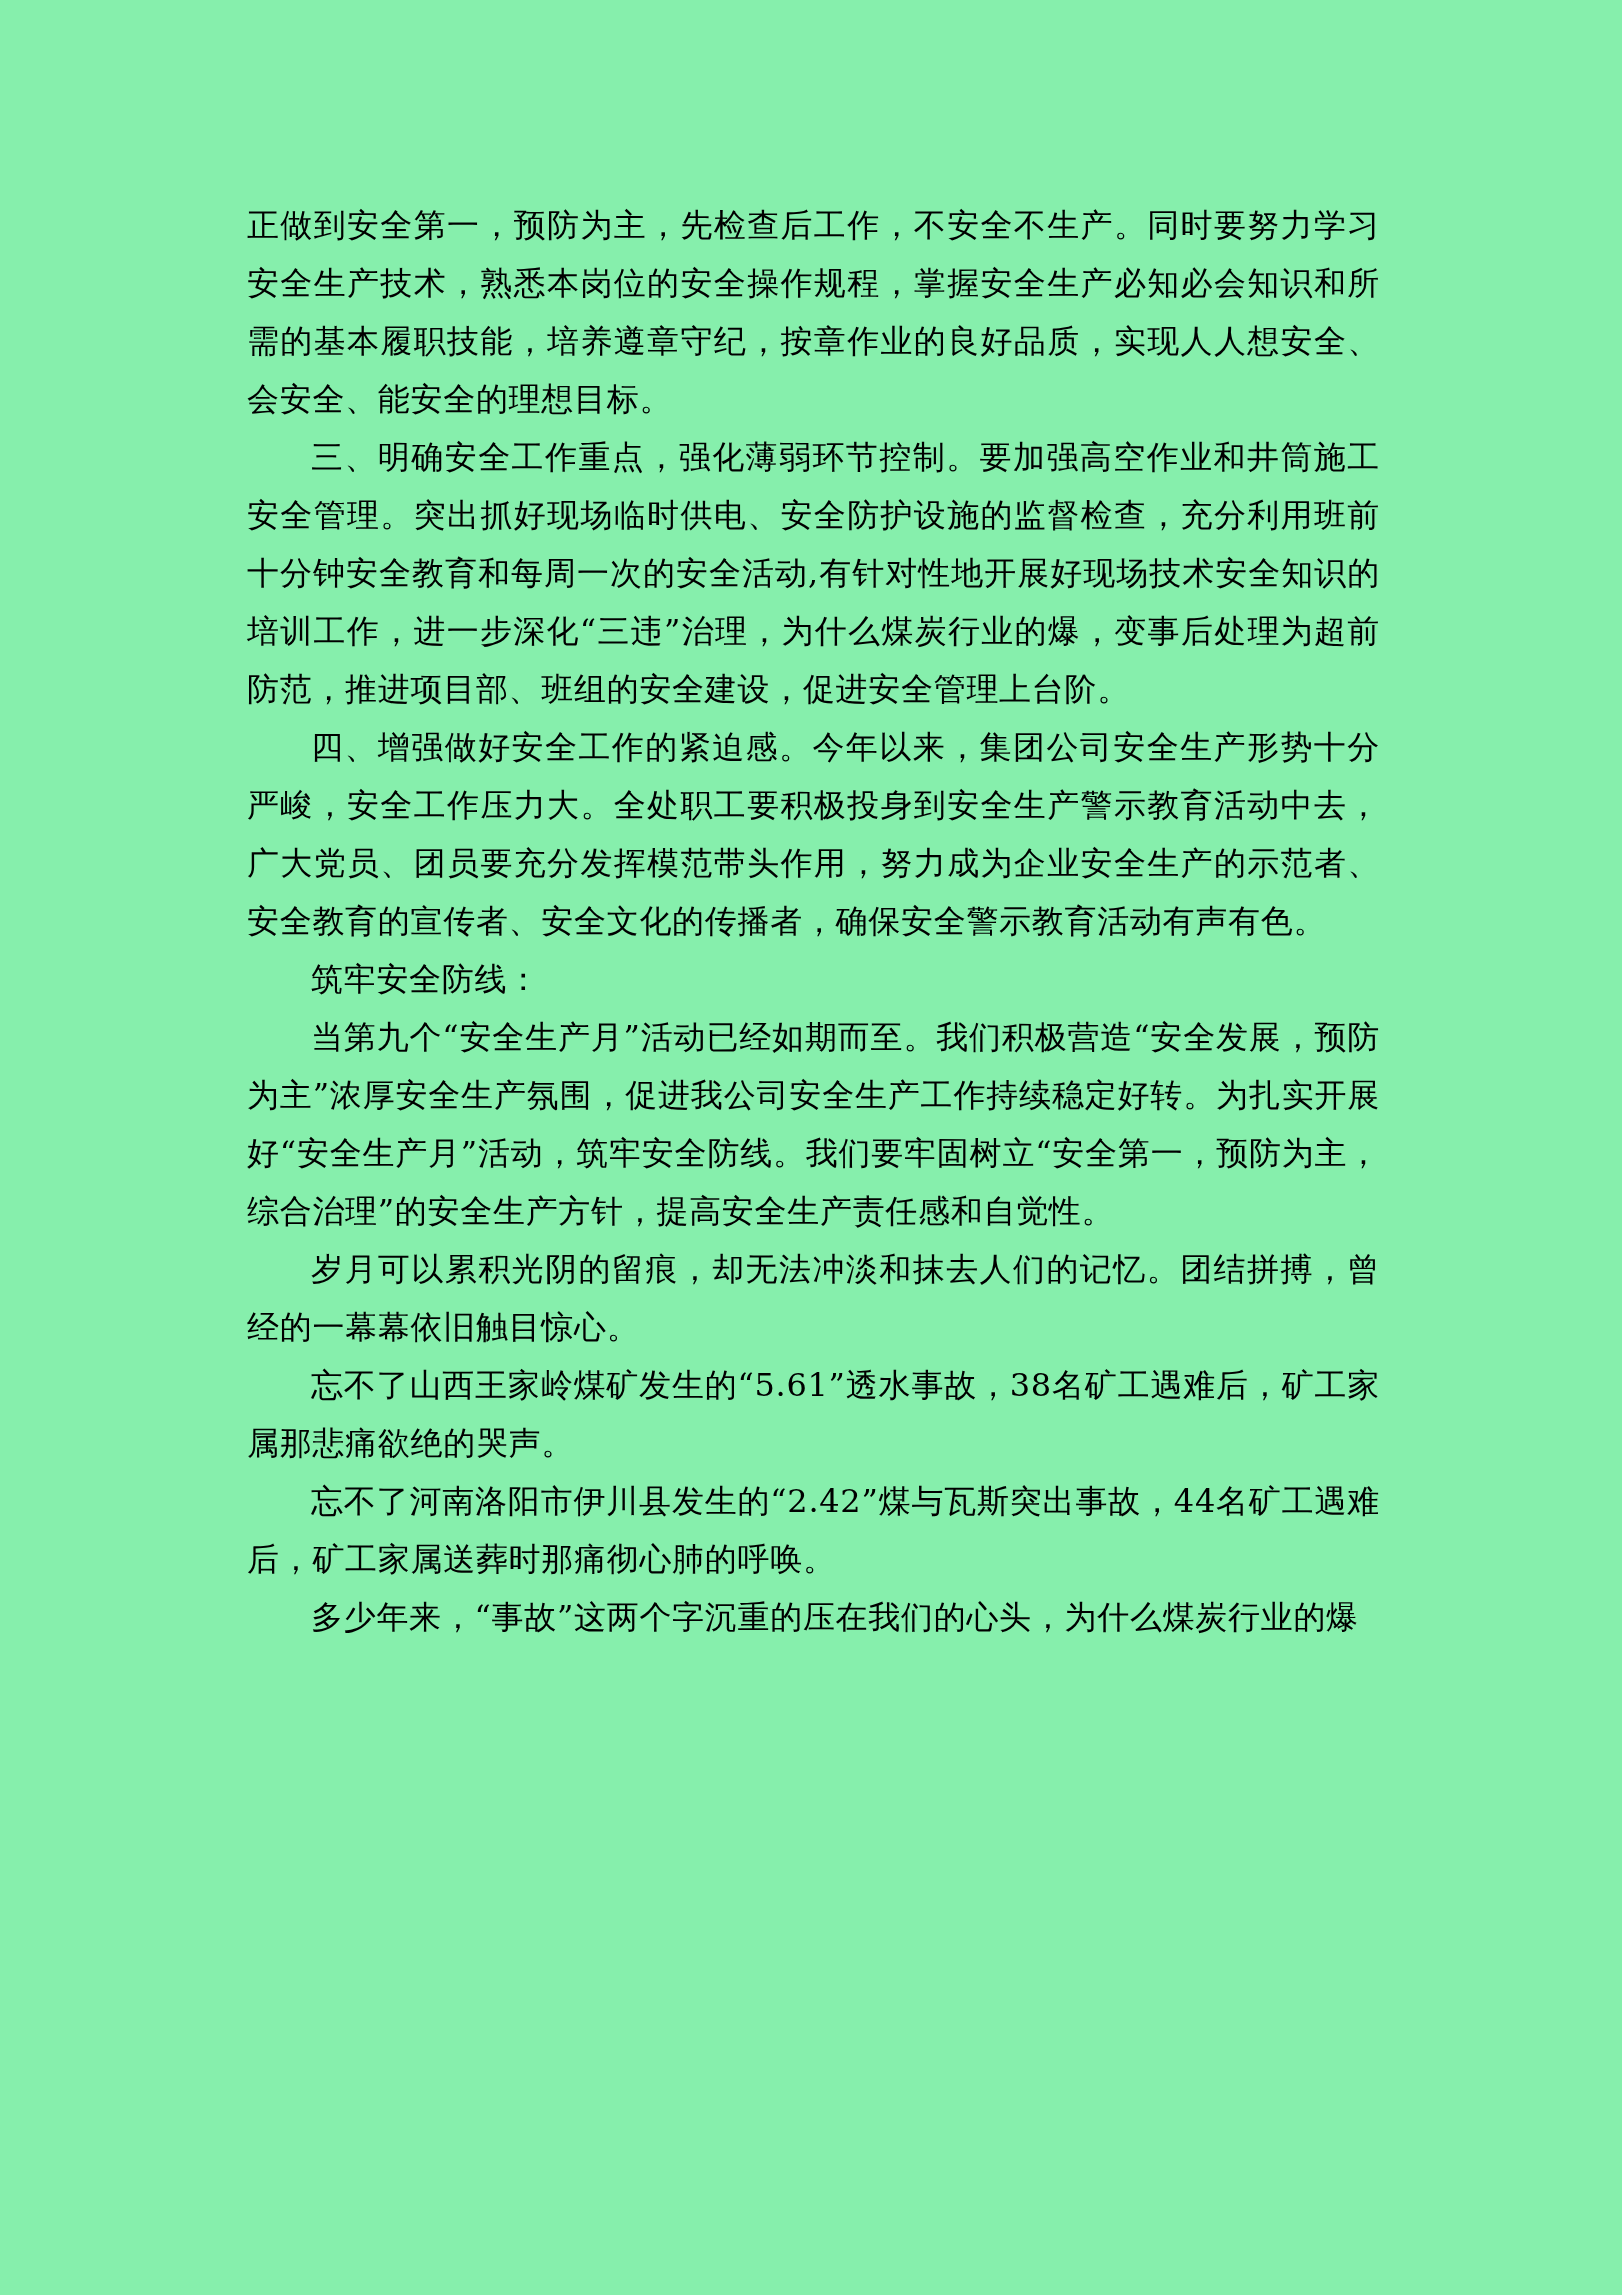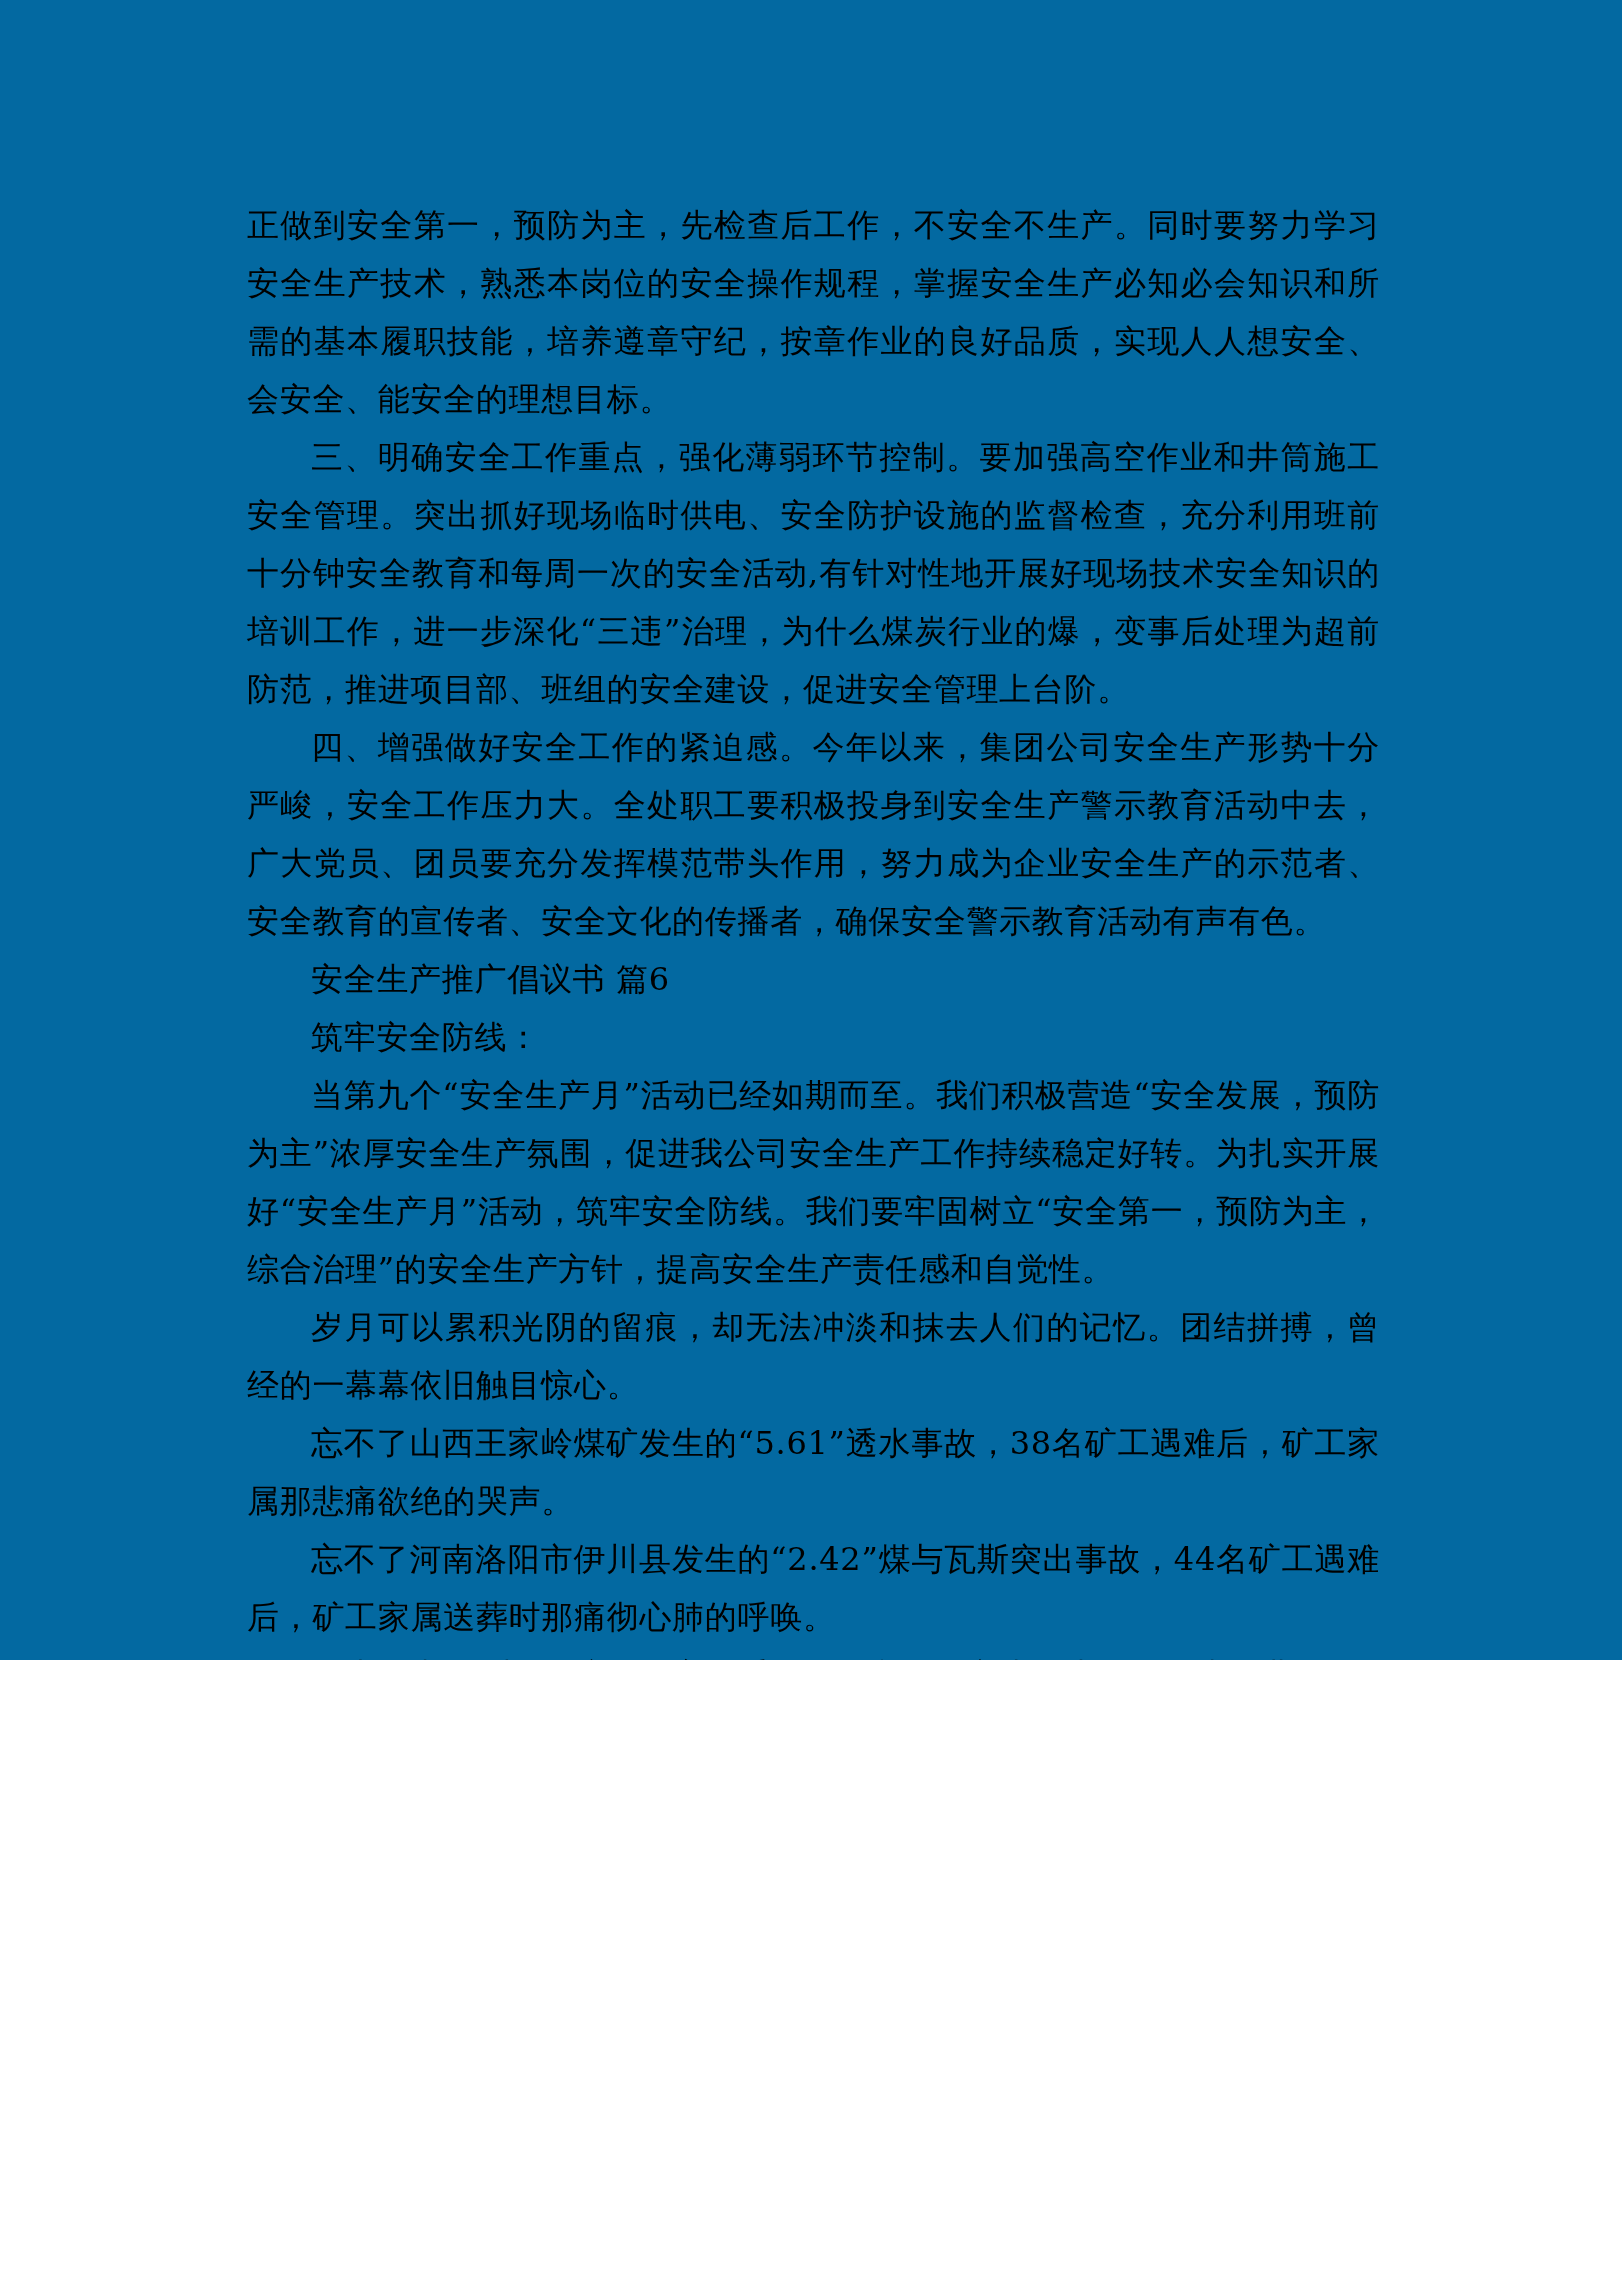--- a/index.html
+++ b/index.html
@@ -3,23 +3,23 @@
 <meta charset="utf-8">
 <style>
   html, body {
     margin: 0;
     padding: 0;
     background: #ffffff;
   }
   .page {
     position: relative;
     width: 1623px;
-    height: 1660px;
+    height: 2295px;
     box-sizing: border-box;
-    background: #0369a1;
+    background: #86efac;
     padding: 196px 243px 0 247px;
     font-family: "DejaVu Serif", "Liberation Serif", serif;
     color: #000000;
     overflow: hidden;
   }
   .para {
     margin: 0;
     font-size: 32px;
     line-height: 58px;
     text-align: justify;
@@ -30,21 +30,20 @@
     text-indent: 2em;
   }
 </style>
 </head>
 <body>
 
 <div class="page">
   <p class="para">正做到安全第一，预防为主，先检查后工作，不安全不生产。同时要努力学习安全生产技术，熟悉本岗位的安全操作规程，掌握安全生产必知必会知识和所需的基本履职技能，培养遵章守纪，按章作业的良好品质，实现人人想安全、会安全、能安全的理想目标。</p>
   <p class="para indent">三、明确安全工作重点，强化薄弱环节控制。要加强高空作业和井筒施工安全管理。突出抓好现场临时供电、安全防护设施的监督检查，充分利用班前十分钟安全教育和每周一次的安全活动,有针对性地开展好现场技术安全知识的培训工作，进一步深化“三违”治理，为什么煤炭行业的爆，变事后处理为超前防范，推进项目部、班组的安全建设，促进安全管理上台阶。</p>
   <p class="para indent">四、增强做好安全工作的紧迫感。今年以来，集团公司安全生产形势十分严峻，安全工作压力大。全处职工要积极投身到安全生产警示教育活动中去，广大党员、团员要充分发挥模范带头作用，努力成为企业安全生产的示范者、安全教育的宣传者、安全文化的传播者，确保安全警示教育活动有声有色。</p>
-  <p class="para indent">安全生产推广倡议书 篇6</p>
   <p class="para indent">筑牢安全防线：</p>
   <p class="para indent">当第九个“安全生产月”活动已经如期而至。我们积极营造“安全发展，预防为主”浓厚安全生产氛围，促进我公司安全生产工作持续稳定好转。为扎实开展好“安全生产月”活动，筑牢安全防线。我们要牢固树立“安全第一，预防为主，综合治理”的安全生产方针，提高安全生产责任感和自觉性。</p>
   <p class="para indent">岁月可以累积光阴的留痕，却无法冲淡和抹去人们的记忆。团结拼搏，曾经的一幕幕依旧触目惊心。</p>
   <p class="para indent">忘不了山西王家岭煤矿发生的“5.61”透水事故，38名矿工遇难后，矿工家属那悲痛欲绝的哭声。</p>
   <p class="para indent">忘不了河南洛阳市伊川县发生的“2.42”煤与瓦斯突出事故，44名矿工遇难后，矿工家属送葬时那痛彻心肺的呼唤。</p>
   <p class="para indent">多少年来，“事故”这两个字沉重的压在我们的心头，为什么煤炭行业的爆</p>
 </div>
 
 
 </body></html>

